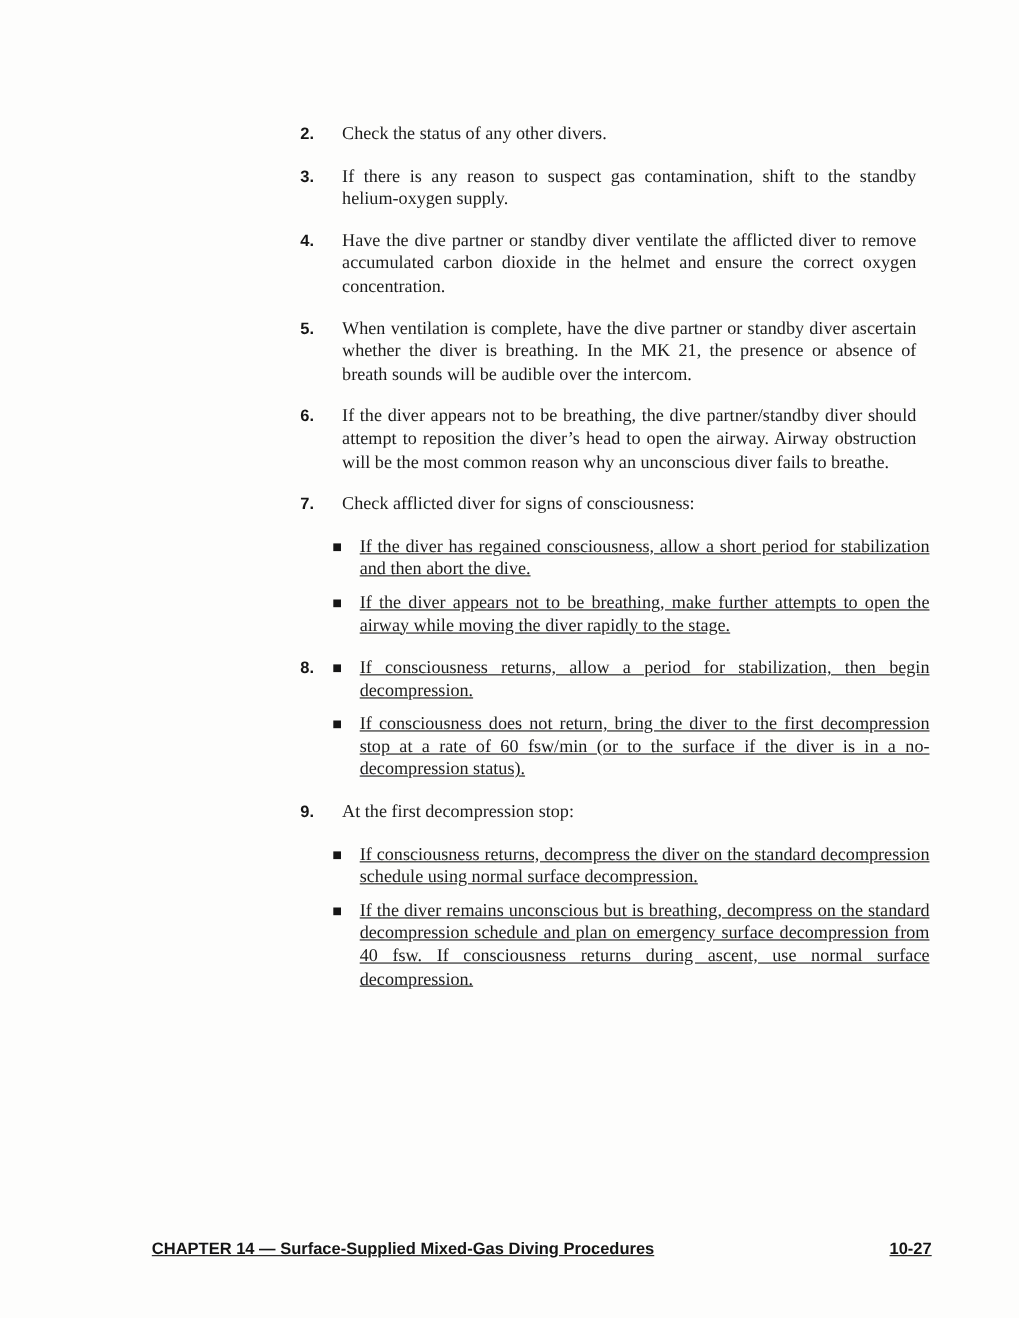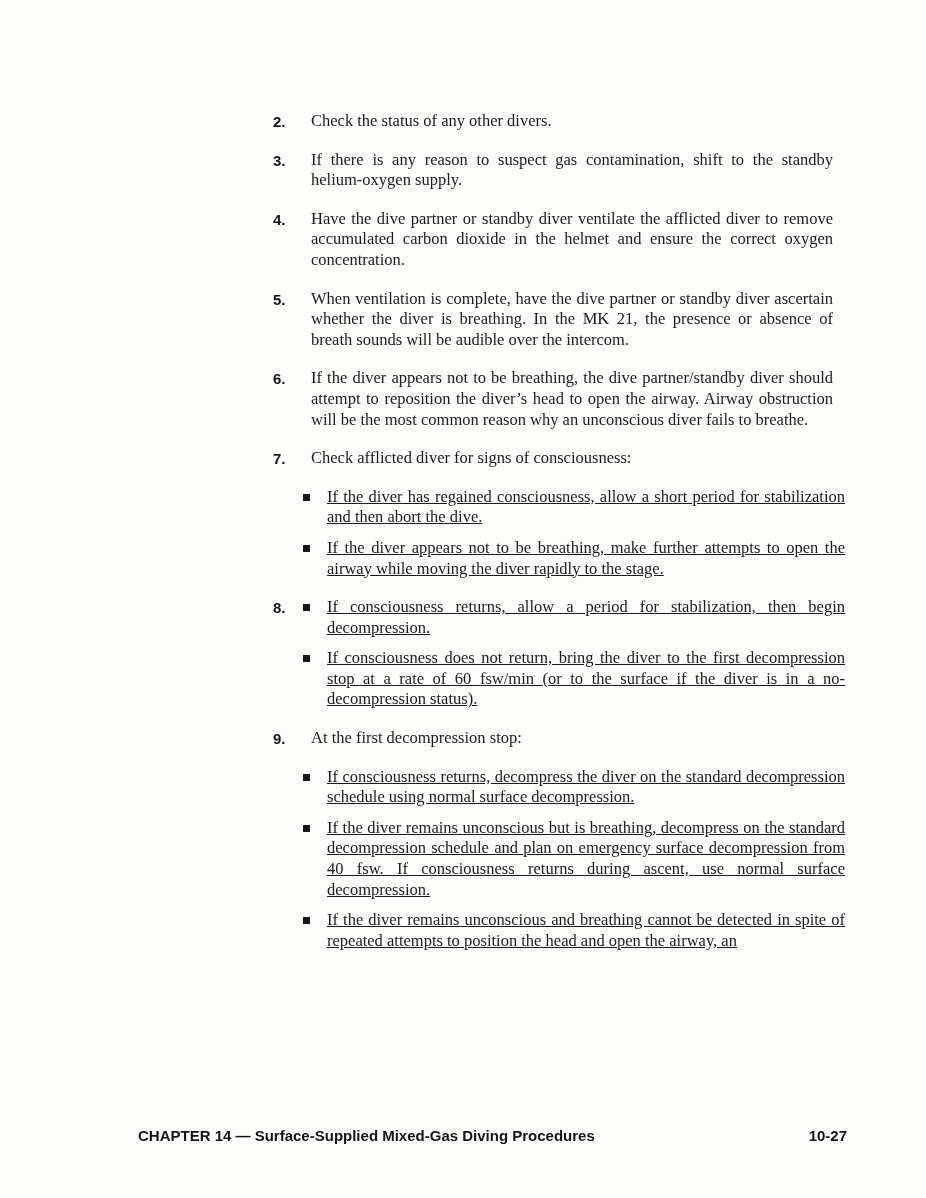--- a/index.html
+++ b/index.html
@@ -73,20 +73,21 @@
     left: 138px;
     top: 1127px;
     width: 709px;
     display: flex;
     justify-content: space-between;
     align-items: flex-end;
     font-family: "Liberation Sans", sans-serif;
     font-weight: bold;
     font-size: 15px;
     color: #141414;
+    text-decoration: underline;
   }
 </style>
 </head>
 <body>
 
 <div class="page">
   <main class="content" id="list-root">
       <div class="item">
         <span class="item-num">2.</span>
         <p class="item-text">Check the status of any other divers.</p>
@@ -139,24 +140,20 @@
         <p class="item-text">At the first decompression stop:</p>
         <div class="bullets">
           <div class="bullet">
             <span class="bullet-square"></span>
             <p class="bullet-text">If consciousness returns, decompress the diver on the standard decompression schedule using normal surface decompression.</p>
           </div>
           <div class="bullet">
             <span class="bullet-square"></span>
             <p class="bullet-text">If the diver remains unconscious but is breathing, decompress on the standard decompression schedule and plan on emergency surface decompression from 40 fsw. If consciousness returns during ascent, use normal surface decompression.</p>
           </div>
-          <div class="bullet">
-            <span class="bullet-square"></span>
-            <p class="bullet-text">If the diver remains unconscious and breathing cannot be detected in spite of repeated attempts to position the head and open the airway, an</p>
-          </div>
         </div>
       </div>
     </main>
   <footer class="footer">
     <span>CHAPTER 14 — Surface-Supplied Mixed-Gas Diving Procedures</span>
     <span>10-27</span>
   </footer>
 </div>
 
 </body></html>

